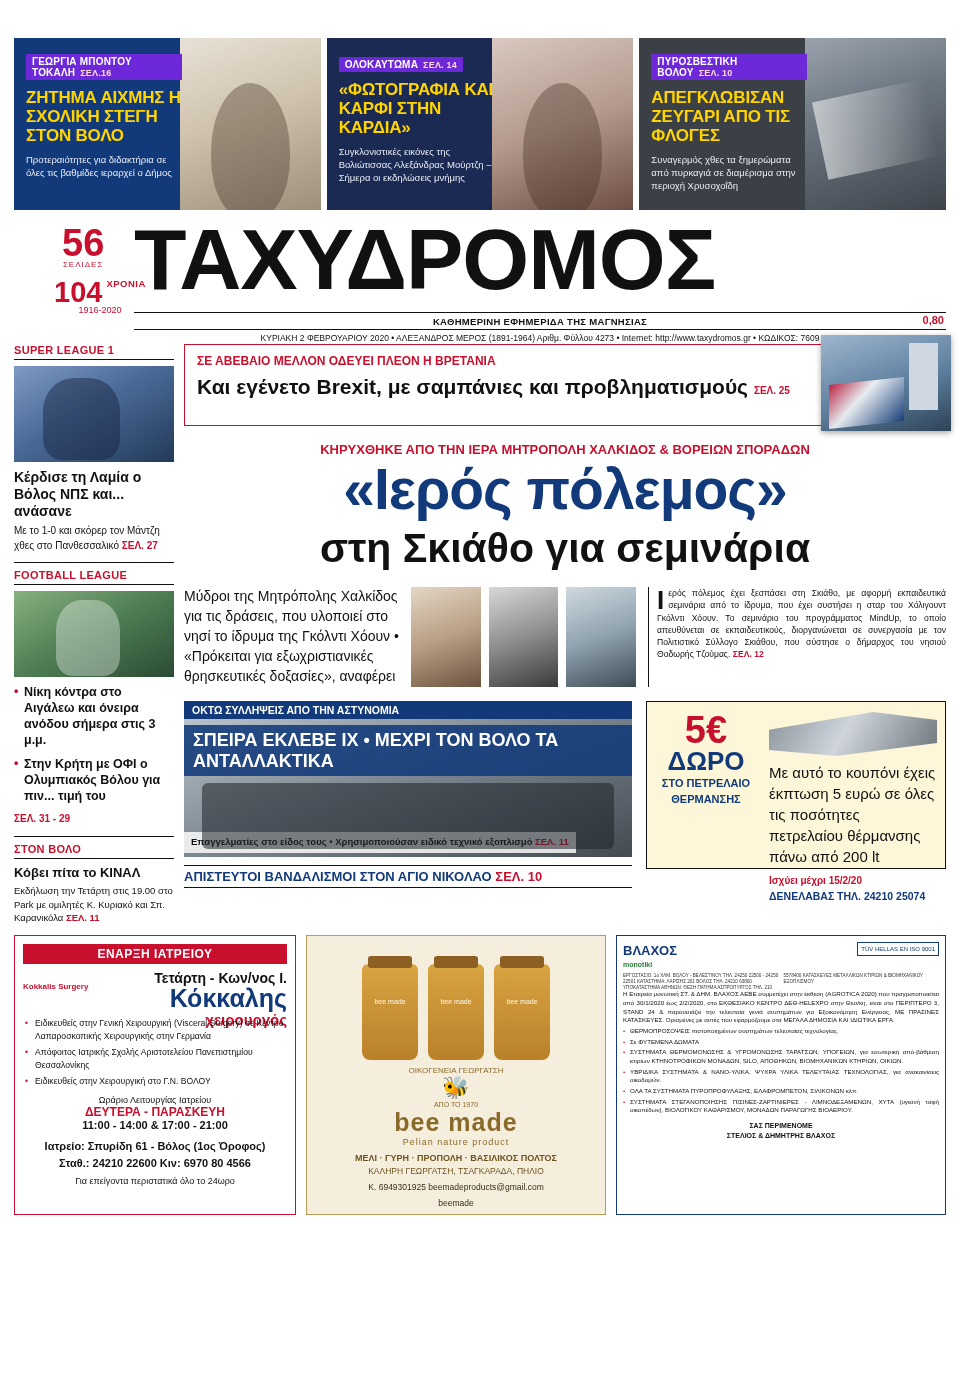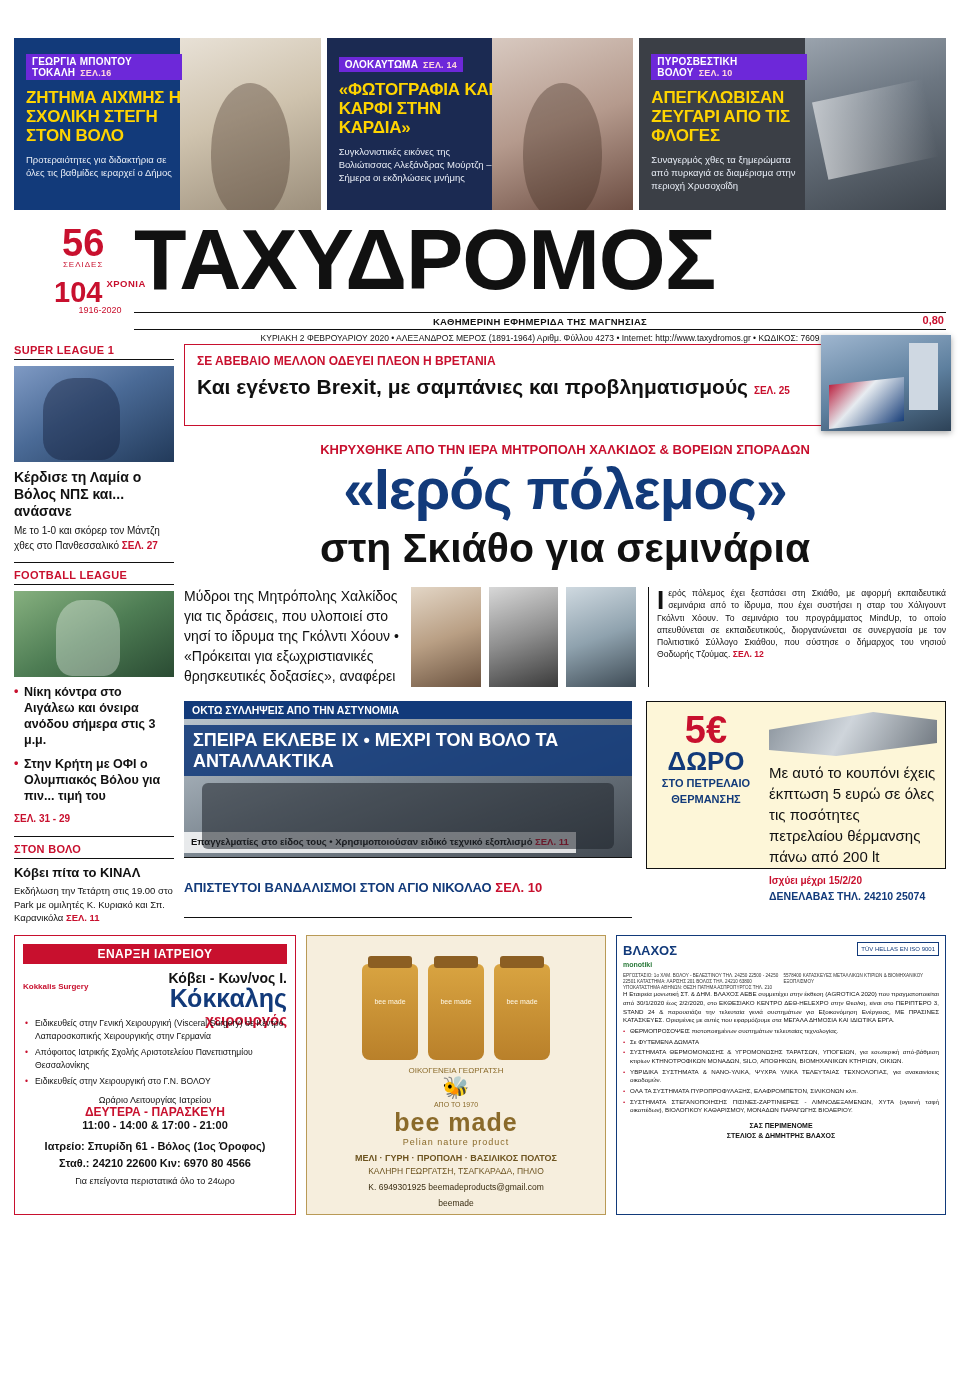--- a/index.html
+++ b/index.html
@@ -113,21 +113,21 @@
   
   .lower { display: flex; gap: 14px; margin-top: 14px; }
   .lower-left { flex: 1; }
   .lower-right { width: 300px; }
   .blue-kick { background: #123a7a; color: #fff; font-size: 10.5px; font-weight: bold; padding: 3px 8px; }
   .crime-photo { height: 138px; background: linear-gradient(160deg,#b9c3cb 0%,#7d8892 45%,#434a52 100%); position: relative; }
   .crime-photo::after { content:""; position:absolute; left:4%; top:46%; width:92%; height:48%; background: rgba(30,35,42,.55); border-radius: 6px; }
   .crime-ovl { position: absolute; left: 0; top: 6px; padding: 5px 9px; background: rgba(18,58,122,.88); color: #fff; }
   .crime-ovl h3 { font-size: 18px; font-weight: bold; line-height: 1.15; }
   .crime-sub { position: absolute; left: 0; bottom: 4px; background: rgba(255,255,255,.82); padding: 4px 7px; font-size: 9.5px; line-height: 1.35; font-weight: bold; }
-  .vandal { border-top: 1.5px solid #111; border-bottom: 1.5px solid #111; padding: 22px 0; color: #123a7a; font-size: 13px; font-weight: bold; }
+  .vandal { margin-top: 8px; border-top: 1.5px solid #111; border-bottom: 1.5px solid #111; padding: 3px 0; color: #123a7a; font-size: 13px; font-weight: bold; }
 
   
   .fuel-ad { border: 1.5px solid #111; height: 168px; background: #fdf6d8; position: relative; display: flex; }
   .fuel-left { width: 118px; padding: 10px 6px; text-align: center; }
   .fuel-5 { font-size: 38px; font-weight: bold; color: #c8102e; line-height: .95; }
   .fuel-doro { font-size: 26px; font-weight: bold; color: #123a7a; line-height: 1; }
   .fuel-sm { font-size: 11px; font-weight: bold; color: #123a7a; line-height: 1.2; margin-top: 3px; }
   .fuel-right { flex: 1; padding: 10px 8px 6px 4px; }
   .nozzle { height: 44px; background: linear-gradient(120deg,#8a939c 0%,#cfd5db 45%,#6d757d 100%); clip-path: polygon(0 40%,62% 0,100% 18%,100% 70%,40% 100%,0 86%); margin-bottom: 6px; }
   .fuel-txt { font-size: 15px; line-height: 1.4; }
@@ -338,21 +338,21 @@
       </div>
 
     </div>
   </div>
 
   <div class="ads">
 
     <div class="ad-med">
       <div class="enarxi">ΕΝΑΡΞΗ ΙΑΤΡΕΙΟΥ</div>
       <div class="names">
-        <div class="n1">Κόβει - Κων/νος Ι.</div>
+        <div class="n1">Τετάρτη - Κων/νος Ι.</div>
         <div class="n2">Κόκκαλης</div>
         <div class="n3">χειρουργός</div>
       </div>
       <div style="font-size:8px;color:#c8102e;font-weight:bold;margin-top:-46px;width:95px;">Kokkalis Surgery</div>
       <ul style="margin-top:26px;">
         <li>Ειδικευθείς στην Γενική Χειρουργική (Visceral Surgery) σε Κέντρο Λαπαροσκοπικής Χειρουργικής στην Γερμανία</li>
         <li>Απόφοιτος Ιατρικής Σχολής Αριστοτελείου Πανεπιστημίου Θεσσαλονίκης</li>
         <li>Ειδικευθείς στην Χειρουργική στο Γ.Ν. ΒΟΛΟΥ</li>
       </ul>
       <div class="ad-hours">

